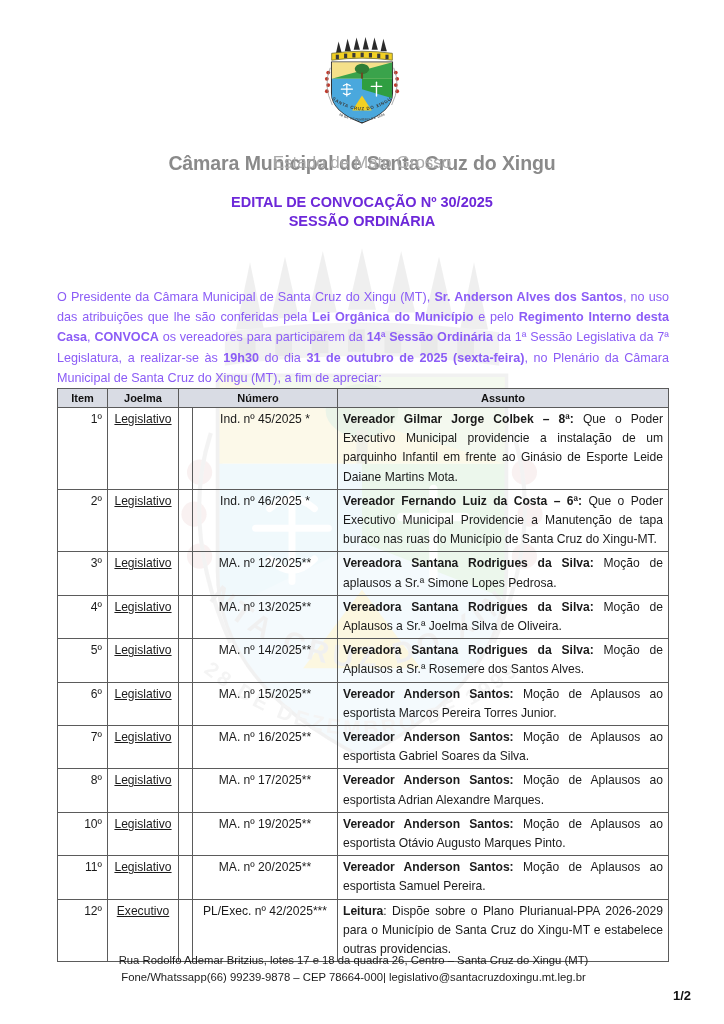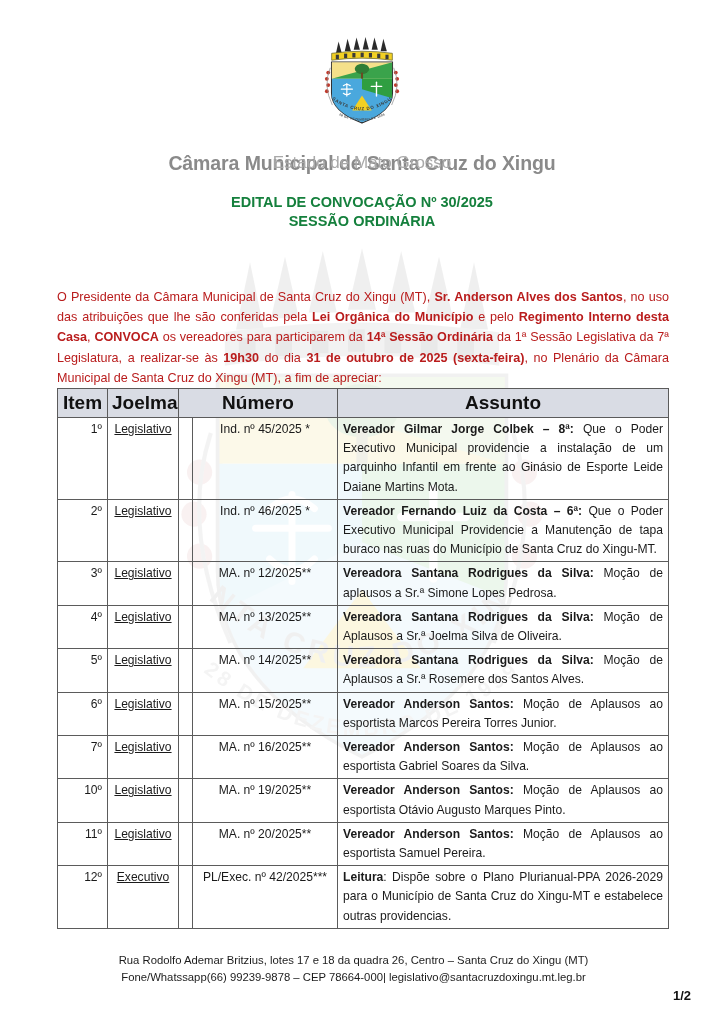--- a/index.html
+++ b/index.html
@@ -66,36 +66,36 @@
     color: #a9a9a9;
     z-index: 3;
   }
   .doc-title {
     position: absolute;
     top: 193px;
     left: 0; right: 0;
     text-align: center;
     font-size: 14.5px;
     font-weight: bold;
-    color: #15803d;
+    color: #6d28d9;
     z-index: 3;
     line-height: 19px;
   }
 
   
   .intro {
     position: absolute;
     top: 274px;
     left: 57px;
     width: 612px;
     font-size: 12.6px;
     line-height: 20.4px;
     text-align: justify;
     text-justify: inter-word;
-    color: #b91c1c;
+    color: #8b5cf6;
     z-index: 3;
   }
   .intro b { font-weight: bold; }
 
   
   .tbl-wrap {
     position: absolute;
     top: 388px;
     left: 57px;
     width: 611px;
@@ -110,21 +110,21 @@
   table.edital th,
   table.edital td {
     border: 1px solid #5b5b5b;
     padding: 2px 5px;
     vertical-align: top;
   }
   table.edital thead th {
     background: #d9dce4;
     text-align: center;
     font-weight: bold;
-    font-size: 19px;
+    font-size: 11px;
     padding: 3px 4px;
     color: #111;
   }
   col.c-item    { width: 50px; }
   col.c-autoria { width: 71px; }
   col.c-gap     { width: 14px; }
   col.c-numero  { width: 145px; }
   col.c-assunto { width: 331px; }
 
   td.item    { text-align: right; }
@@ -403,20 +403,27 @@
             <td class="assunto"><b>Vereador Anderson Santos:</b><span> Moção de Aplausos ao esportista Marcos Pereira Torres Junior.</span></td>
           </tr>
           <tr>
             <td class="item">7º</td>
             <td class="autoria">Legislativo</td>
             <td class="gap">&nbsp;</td>
             <td class="numero">MA. nº 16/2025**</td>
             <td class="assunto"><b>Vereador Anderson Santos:</b><span> Moção de Aplausos ao esportista Gabriel Soares da Silva.</span></td>
           </tr>
           <tr>
+            <td class="item">8º</td>
+            <td class="autoria">Legislativo</td>
+            <td class="gap">&nbsp;</td>
+            <td class="numero">MA. nº 17/2025**</td>
+            <td class="assunto"><b>Vereador Anderson Santos:</b><span> Moção de Aplausos ao esportista Adrian Alexandre Marques.</span></td>
+          </tr>
+          <tr>
             <td class="item">10º</td>
             <td class="autoria">Legislativo</td>
             <td class="gap">&nbsp;</td>
             <td class="numero">MA. nº 19/2025**</td>
             <td class="assunto"><b>Vereador Anderson Santos:</b><span> Moção de Aplausos ao esportista Otávio Augusto Marques Pinto.</span></td>
           </tr>
           <tr>
             <td class="item">11º</td>
             <td class="autoria">Legislativo</td>
             <td class="gap">&nbsp;</td>

